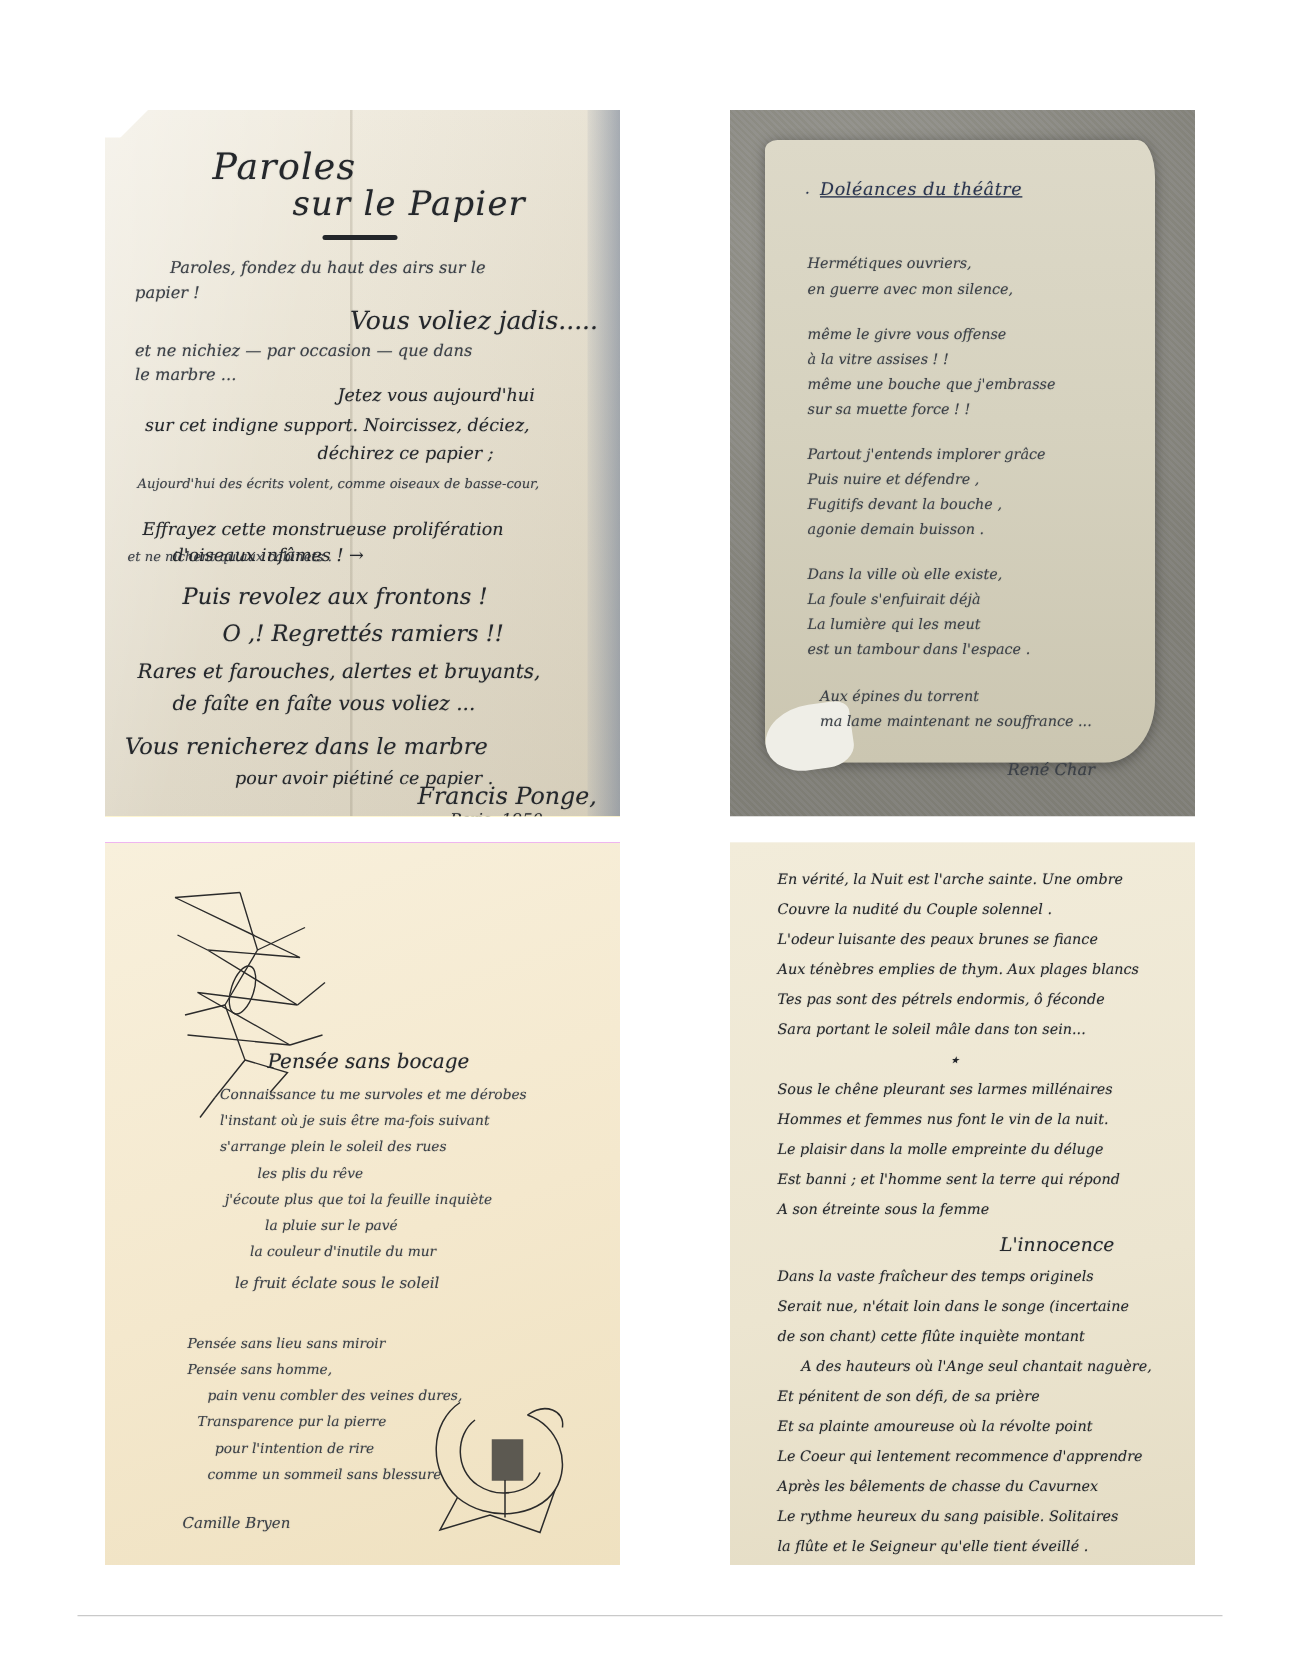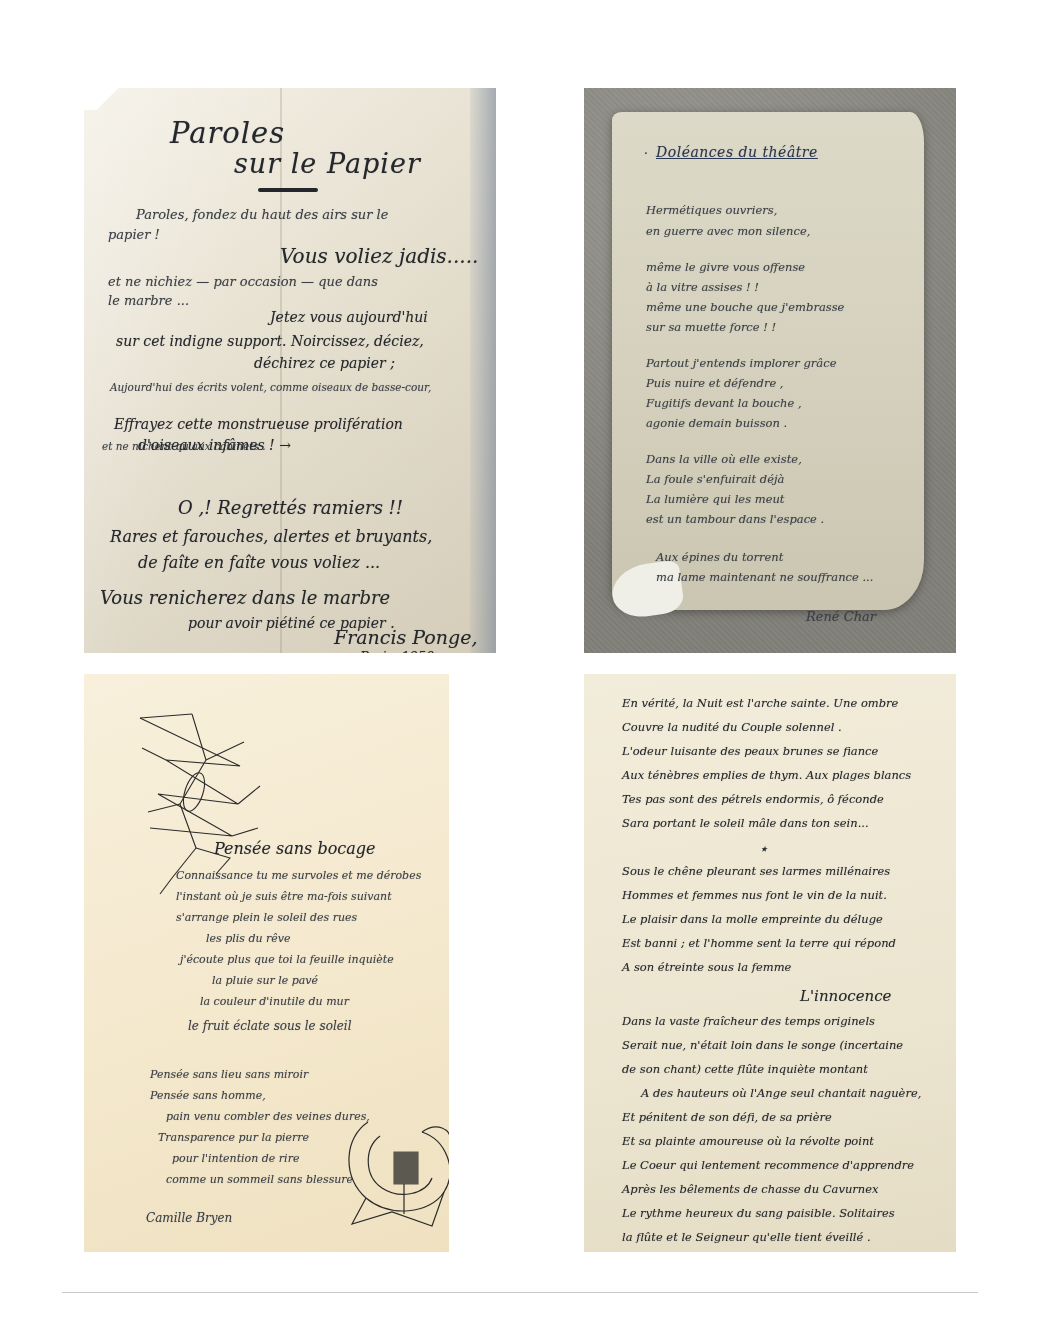--- a/index.html
+++ b/index.html
@@ -119,21 +119,21 @@
     height: 52px;
     background: #efeee7;
     border-radius: 60% 20% 35% 50%;
     transform: rotate(-8deg);
   }
 
   
   #plate-3 {
     left: 84px;
     top: 674px;
-    width: 365px;
+    width: 412px;
     height: 578px;
     background: #d946ef;
   }
   #plate-3 .bg {
     position: absolute;
     inset: 0;
     background: linear-gradient(160deg, #f8f0dc 0%, #f4e8cd 55%, #efe1c0 100%);
   }
 
   
@@ -186,20 +186,21 @@
     <div class="ms ink-dark" style="left:186px; top:220px; font-size:14px;">Jetez vous aujourd'hui</div>
     <div class="ms ink-dark" style="left:32px; top:244px; font-size:14px;">sur cet indigne support. Noircissez, déciez,</div>
     <div class="ms ink-dark" style="left:170px; top:266px; font-size:14px;">déchirez ce papier ;</div>
 
     <div class="ms ink-soft" style="left:26px; top:292px; font-size:10.5px;">Aujourd'hui des écrits volent, comme oiseaux de basse-cour,</div>
     <div class="ms ink-soft" style="left:18px; top:307px; font-size:10.5px;margin-top:44px;">et ne nichent qu'aux cabinets .</div>
 
     <div class="ms ink-dark" style="left:30px; top:327px; font-size:14px;">Effrayez cette monstrueuse prolifération</div>
     <div class="ms ink-dark" style="left:54px; top:348px; font-size:14px;">d'oiseaux infâmes ! →</div>
 
+    <div class="ms ink-dark" style="left:62px; top:378px; font-size:18px;">Puis revolez aux frontons !</div>
     <div class="ms ink-dark" style="left:94px; top:408px; font-size:18px;">O ,! Regrettés ramiers !!</div>
 
     <div class="ms ink-dark" style="left:26px; top:438px; font-size:16px;">Rares et farouches, alertes et bruyants,</div>
     <div class="ms ink-dark" style="left:54px; top:464px; font-size:16px;">de faîte en faîte vous voliez ...</div>
 
     <div class="ms ink-dark" style="left:16px; top:498px; font-size:18px;">Vous renicherez dans le marbre</div>
     <div class="ms ink-dark" style="left:104px; top:526px; font-size:14px;">pour avoir piétiné ce papier .</div>
 
     <div class="ms ink-dark" style="left:250px; top:537px; font-size:19px;">Francis Ponge,</div>
     <div class="ms ink-dark" style="left:276px; top:560px; font-size:13px;">Paris. 1950.</div>

